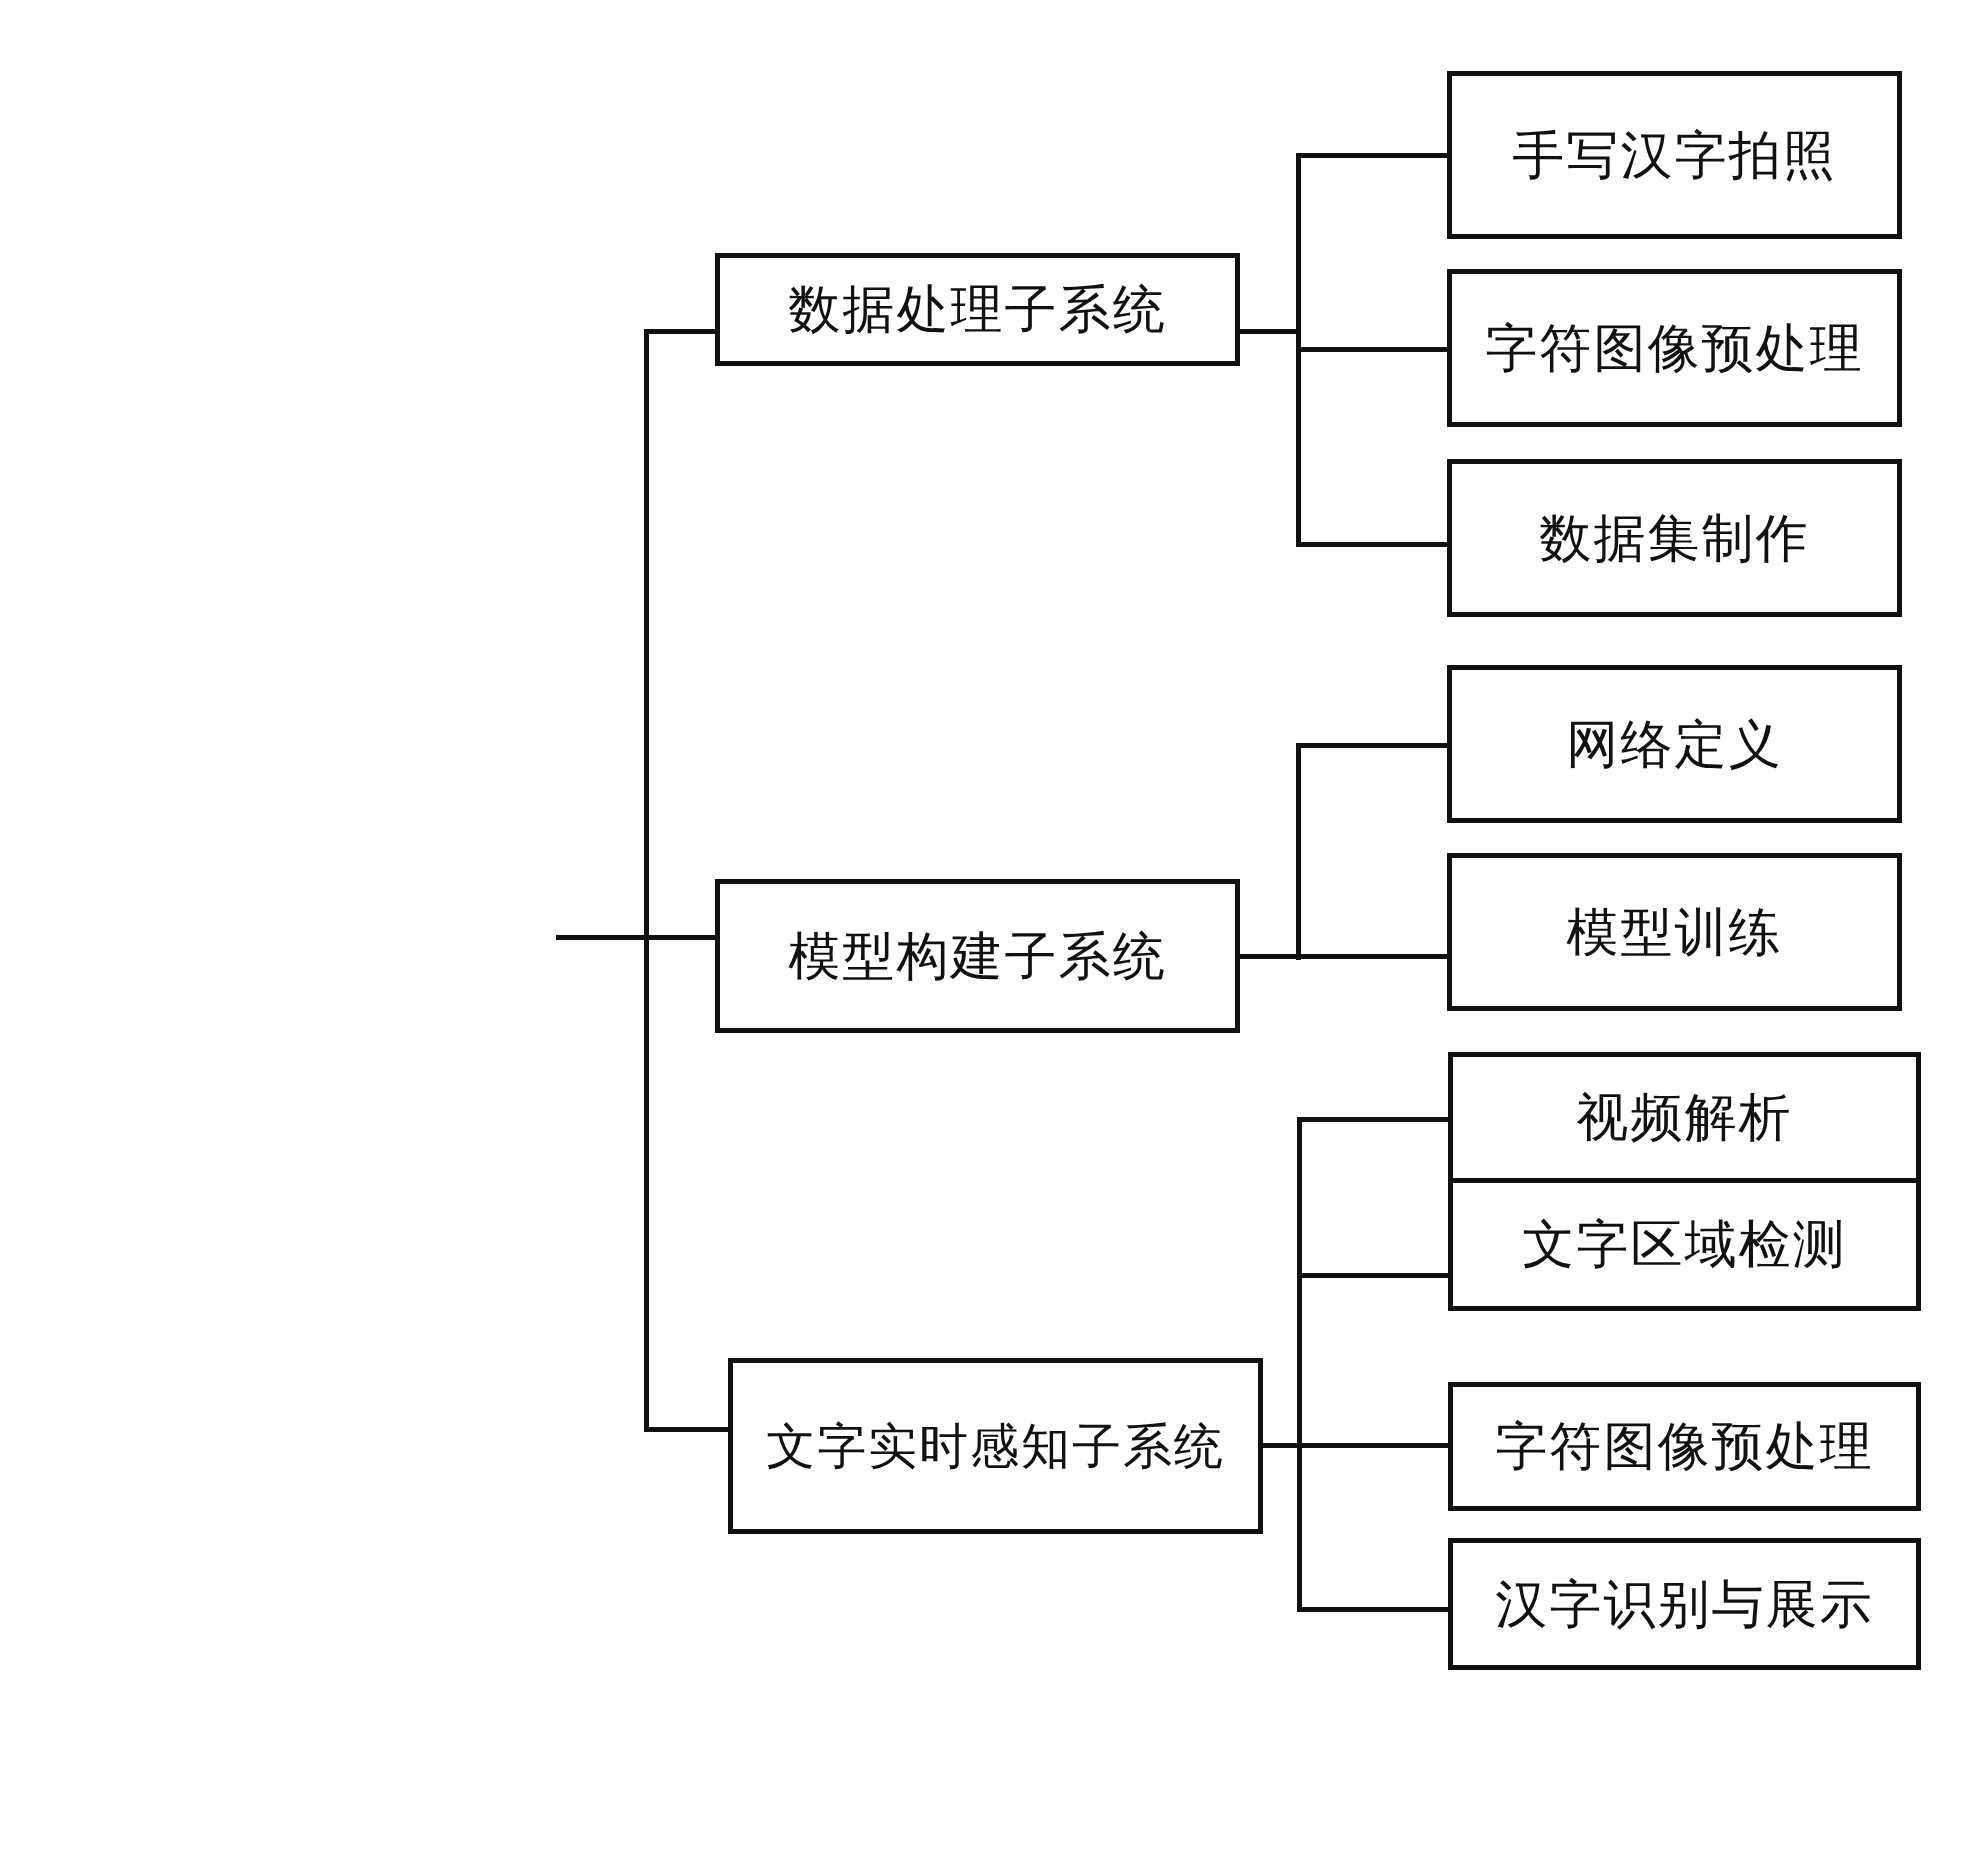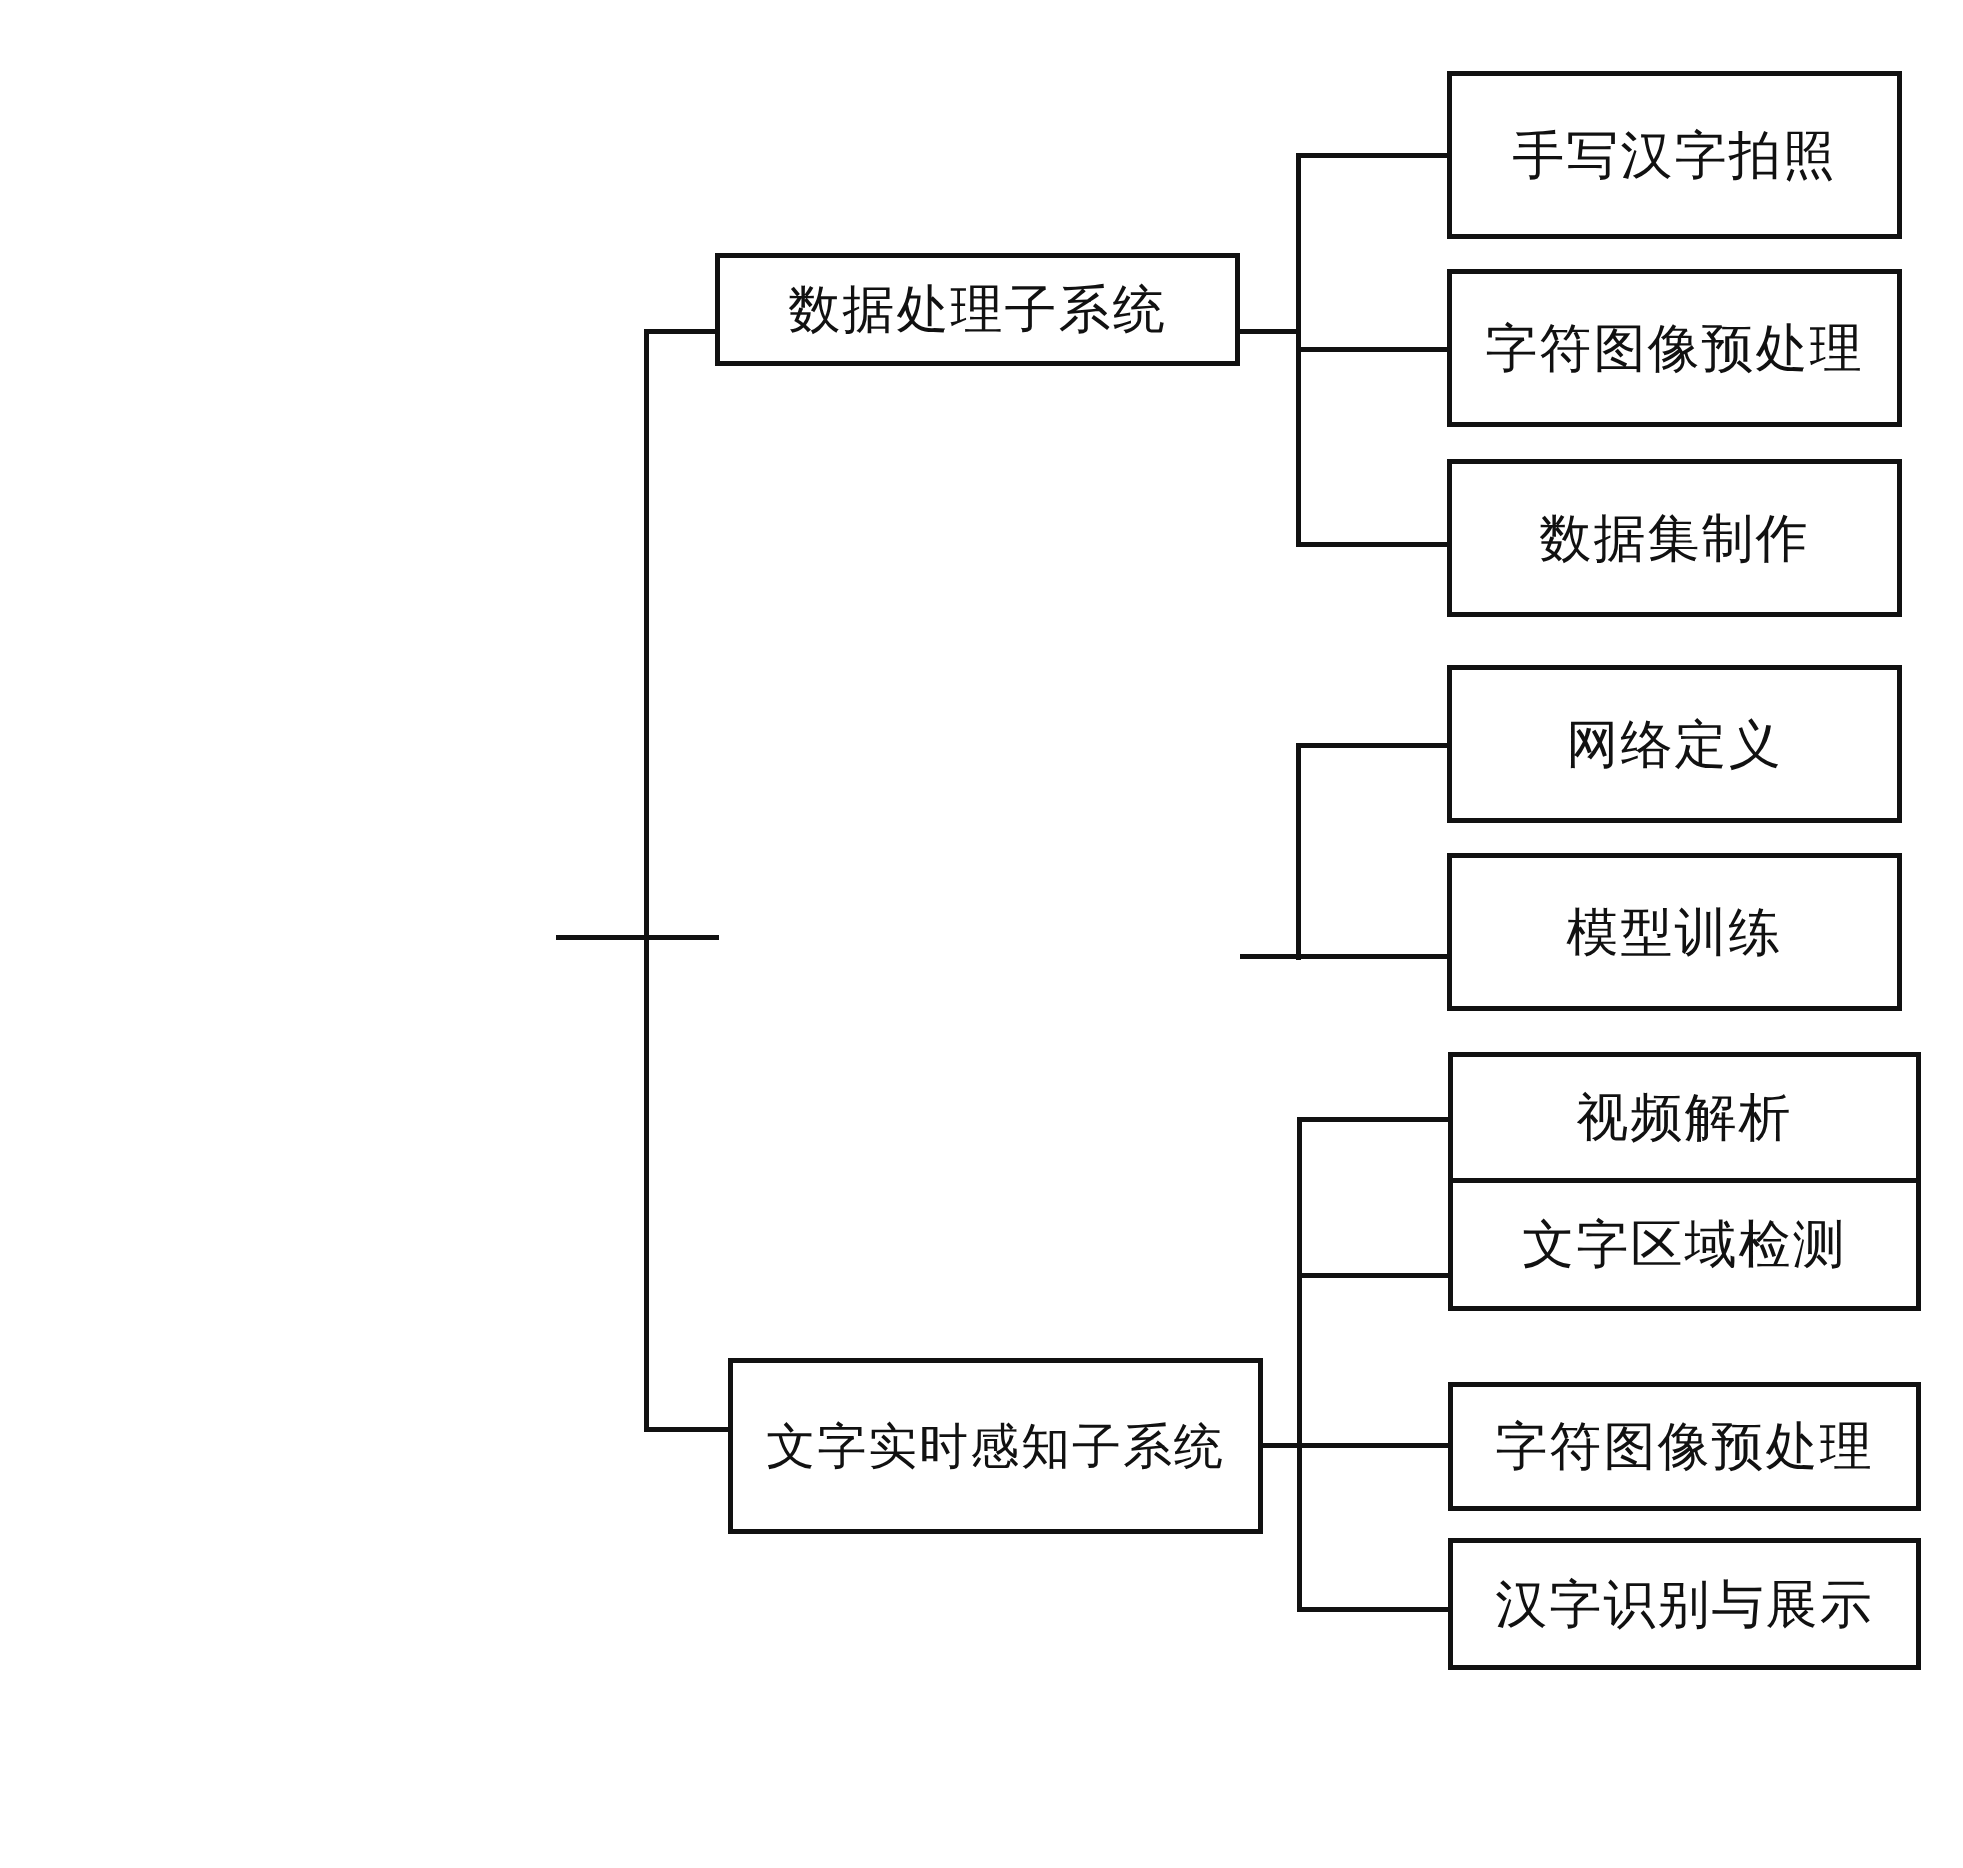--- a/index.html
+++ b/index.html
@@ -88,20 +88,23 @@
   <div class="wire v" style="left:1297px; top:1117px; height:495px;"></div>
   <div class="wire h" style="left:1297px; top:1117px; width:154px;"></div>
   <div class="wire h" style="left:1297px; top:1273px; width:154px;"></div>
   <div class="wire h" style="left:1297px; top:1443px; width:154px;"></div>
   <div class="wire h" style="left:1297px; top:1607px; width:154px;"></div>
 
 
   <div class="node lvl1 n0">
     <span class="label">数据处理子系统</span>
   </div>
+  <div class="node lvl1 n1">
+    <span class="label">模型构建子系统</span>
+  </div>
   <div class="node lvl1 n2">
     <span class="label">文字实时感知子系统</span>
   </div>
 
   <div class="node leaf g0l0">
     <span class="label">手写汉字拍照</span>
   </div>
   <div class="node leaf g0l1">
     <span class="label">字符图像预处理</span>
   </div>

